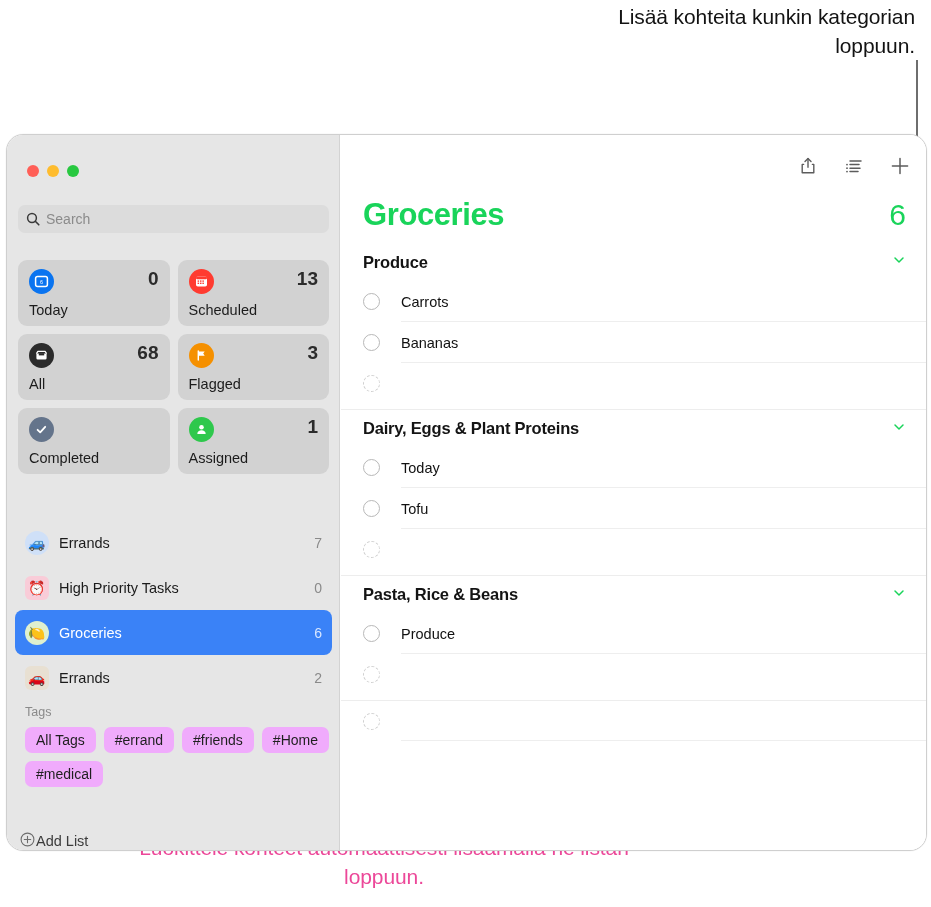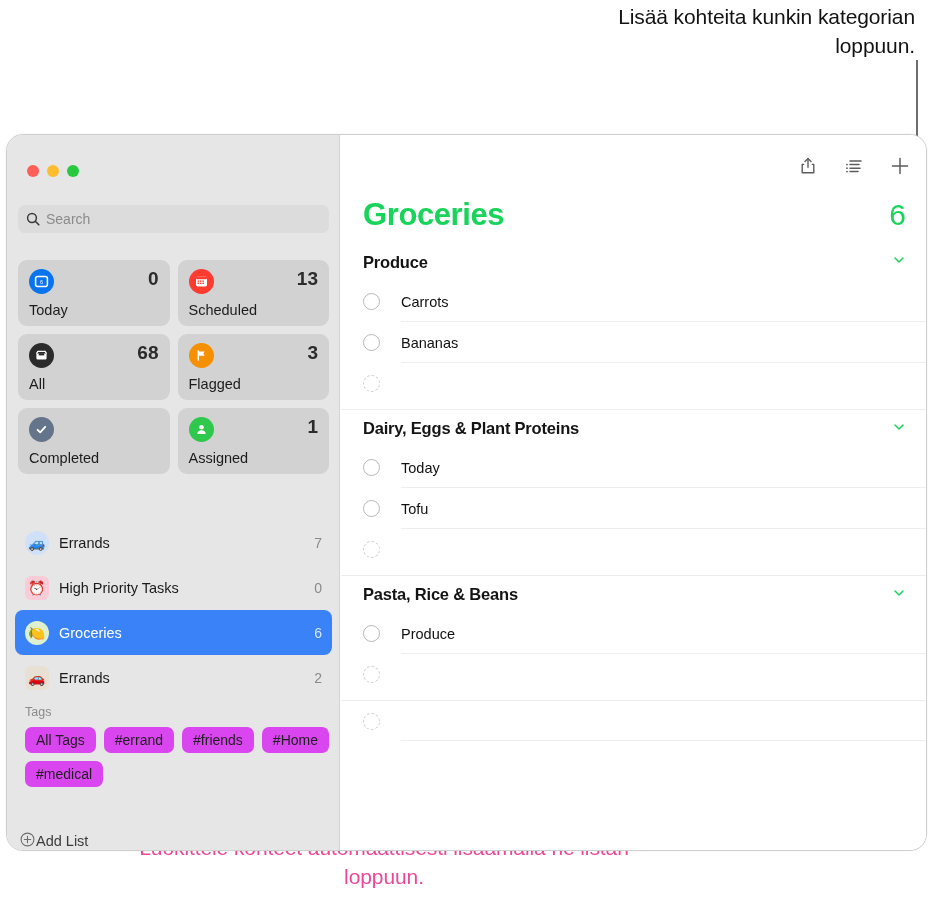--- a/index.html
+++ b/index.html
@@ -92,21 +92,21 @@
   .lname{font-size:14.5px;color:#1b1b1b;flex:1;}
   .lrow.sel .lname{color:#ffffff;}
   .lcnt{font-size:14px;color:#8a8a8a;}
   .lrow.sel .lcnt{color:#d7e6ff;}
 
   
   .tags-wrap{position:absolute;left:18px;top:570px;width:305px;}
   .tags-title{font-size:12.5px;color:#8a8a8a;margin-bottom:8px;}
   .tag-row{display:flex;flex-wrap:wrap;gap:8px;}
   .tag{
-    background:#d946ef;border-radius:7px;padding:5px 11px;
+    background:#f0abfc;border-radius:7px;padding:5px 11px;
     font-size:14px;color:#1f1f1f;
   }
 
   
   .addlist{
     position:absolute;left:13px;bottom:0;display:flex;align-items:center;gap:1px;
     font-size:14.5px;color:#3c3c3c;
   }
 
   

